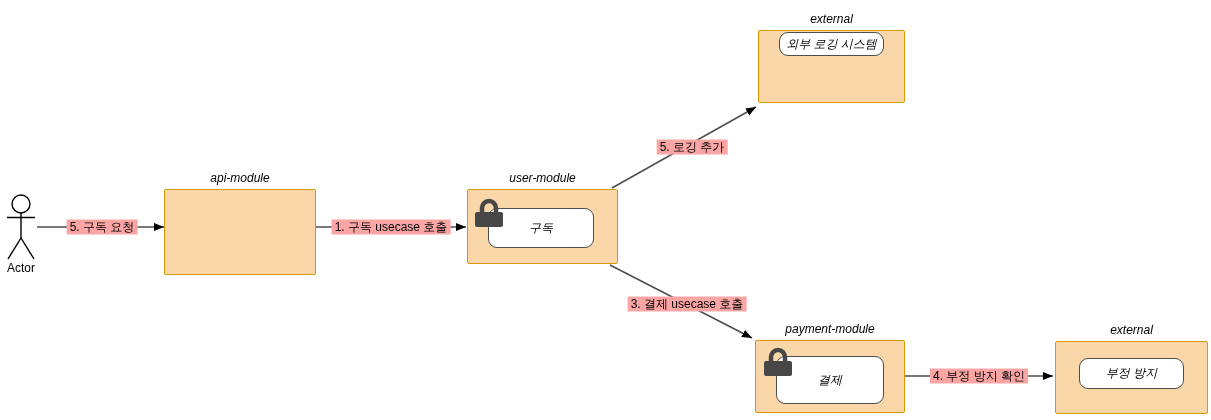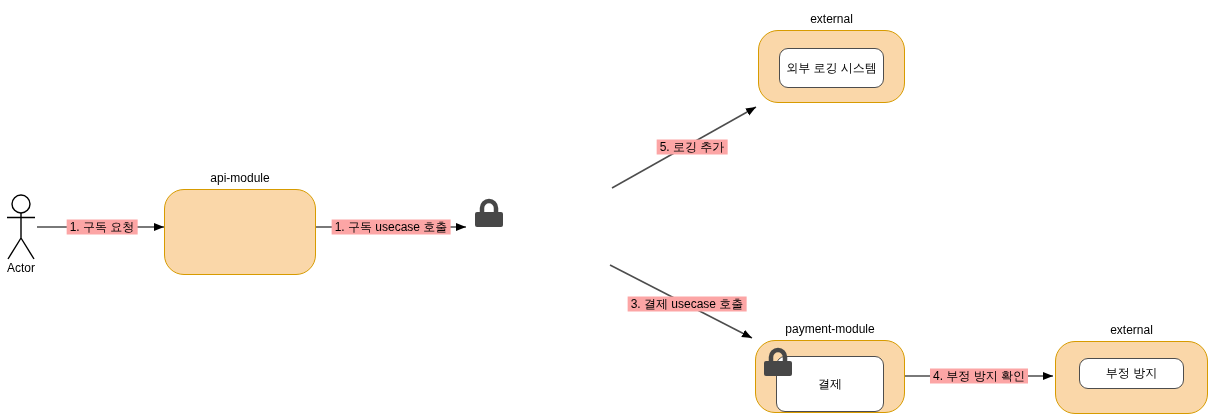--- a/index.html
+++ b/index.html
@@ -34,23 +34,24 @@
   .arrowhead-path { fill: var(--arrowhead); }
   .actor-stroke { stroke: #000000; stroke-width: 1.4; fill: none; }
   .actor-head { fill: #ffffff; }
   .lock-body { fill: var(--lock); }
   .lock-shackle { fill: none; stroke: var(--lock); stroke-width: 4.5; }
 
   .node {
     position: absolute;
     background: var(--node-fill);
     border: 1.4px solid var(--node-stroke);
-    border-radius: 20px;
+    border-radius: 2px;
     z-index: 1;
     box-sizing: border-box;
+    font-style: italic;
   }
   .node-title {
     position: absolute;
     left: 0; right: 0;
     top: -19px;
     text-align: center;
     white-space: nowrap;
     color: var(--text);
   }
   .inner-box {
@@ -81,22 +82,22 @@
     white-space: nowrap;
     z-index: 2;
   }
   
   #node-api      { left: 164px;  top: 189px; width: 152px; height: 86px; }
   #node-user     { left: 467px;  top: 189px; width: 151px; height: 75px; }
   #node-extlog   { left: 758px;  top: 30px;  width: 147px; height: 73px; }
   #node-payment  { left: 755px;  top: 340px; width: 150px; height: 73px; }
   #node-extfraud { left: 1055px; top: 341px; width: 153px; height: 73px; }
   #inner-user     { left: 20px; top: 18px; width: 106px; height: 40px; }
-  #inner-extlog   { left: 20px; top: 17px; width: 105px; height: 40px; }
-  #inner-payment  { left: 20px; top: 15px; width: 108px; height: 56px; }
+  #inner-extlog   { left: 20px; top: 1px; width: 105px; height: 24px; }
+  #inner-payment  { left: 20px; top: 15px; width: 108px; height: 48px; }
   #inner-extfraud { left: 23px; top: 16px; width: 105px; height: 31px; }
   
   #edge-label-1 { left: 102px; top: 227px; }
   #edge-label-2 { left: 391px; top: 227px; }
   #edge-label-3 { left: 687px; top: 304px; }
   #edge-label-4 { left: 979px; top: 376px; }
   #edge-label-5 { left: 692px; top: 147px; }
 </style>
 </head>
 <body>
@@ -128,37 +129,41 @@
     <g transform="translate(764,348)">
       <path class="lock-shackle" d="M7,15 v-6 a7,7 0 0 1 14,0 v6"></path>
       <rect class="lock-body" x="0" y="13" width="28" height="15" rx="2"></rect>
     </g>
   </svg>
 
   <div class="node" id="node-api">
     <div class="node-title">api-module</div>
   </div>
 
+  <div class="node" id="node-user">
+    <div class="node-title">user-module</div>
+    <div class="inner-box" id="inner-user">구독</div>
+  </div>
 
   <div class="node" id="node-extlog">
     <div class="node-title">external</div>
     <div class="inner-box" id="inner-extlog">외부 로깅 시스템</div>
   </div>
 
   <div class="node" id="node-payment">
     <div class="node-title">payment-module</div>
     <div class="inner-box" id="inner-payment">결제</div>
   </div>
 
   <div class="node" id="node-extfraud">
     <div class="node-title">external</div>
     <div class="inner-box" id="inner-extfraud">부정 방지</div>
   </div>
 
-  <div class="edge-label" id="edge-label-1">1. 구독 요청</div>
+  <div class="edge-label" id="edge-label-1">5. 구독 요청</div>
   <div class="edge-label" id="edge-label-2">1. 구독 usecase 호출</div>
   <div class="edge-label" id="edge-label-3">3. 결제 usecase 호출</div>
   <div class="edge-label" id="edge-label-4">4. 부정 방지 확인</div>
   <div class="edge-label" id="edge-label-5">5. 로깅 추가</div>
 
   <div class="actor-label">Actor</div>
 
 </div>
 
 </body></html>

